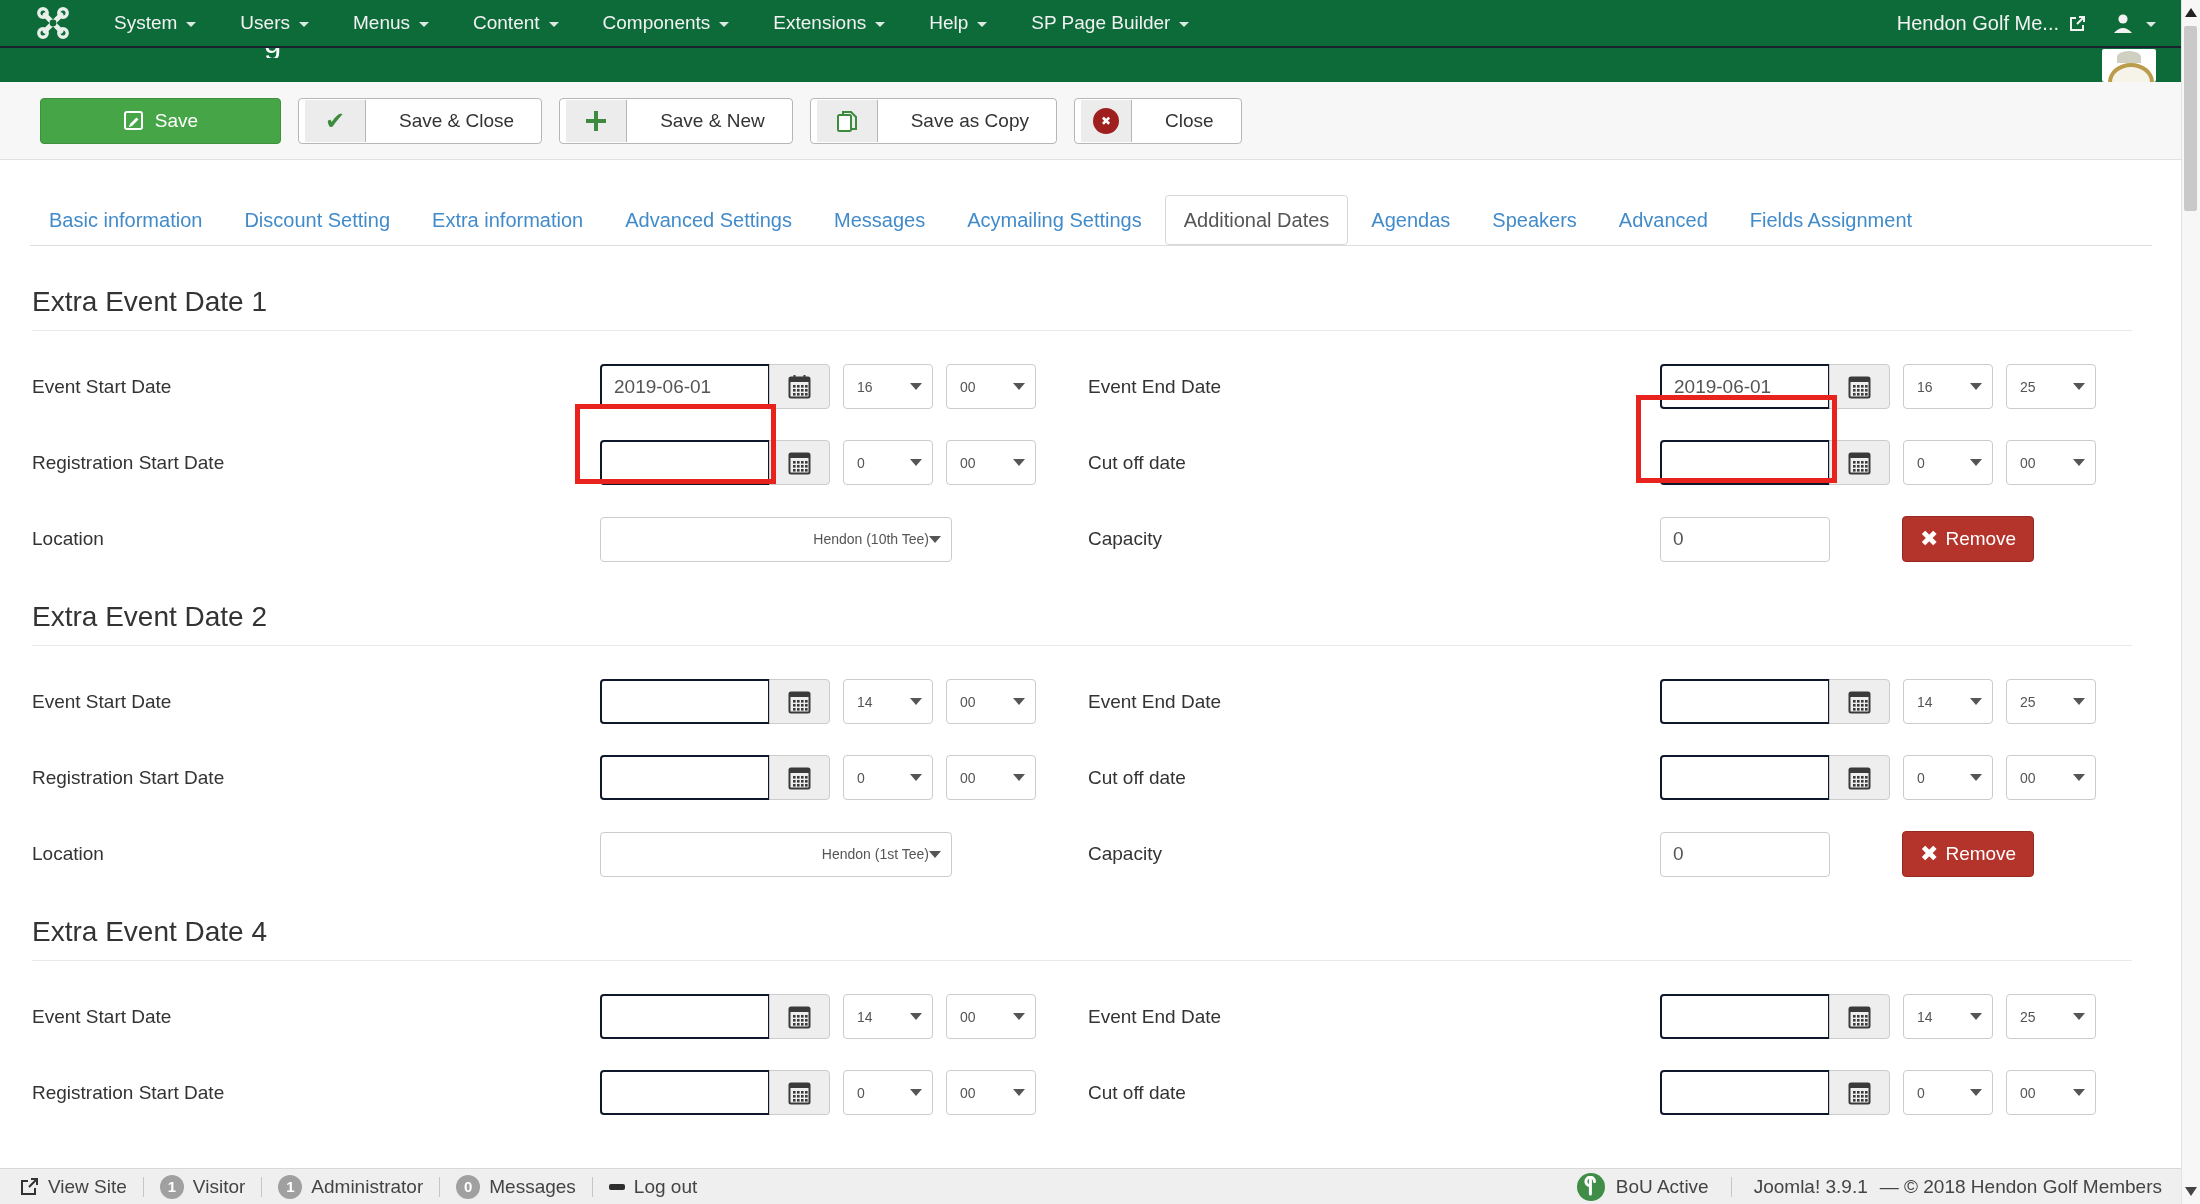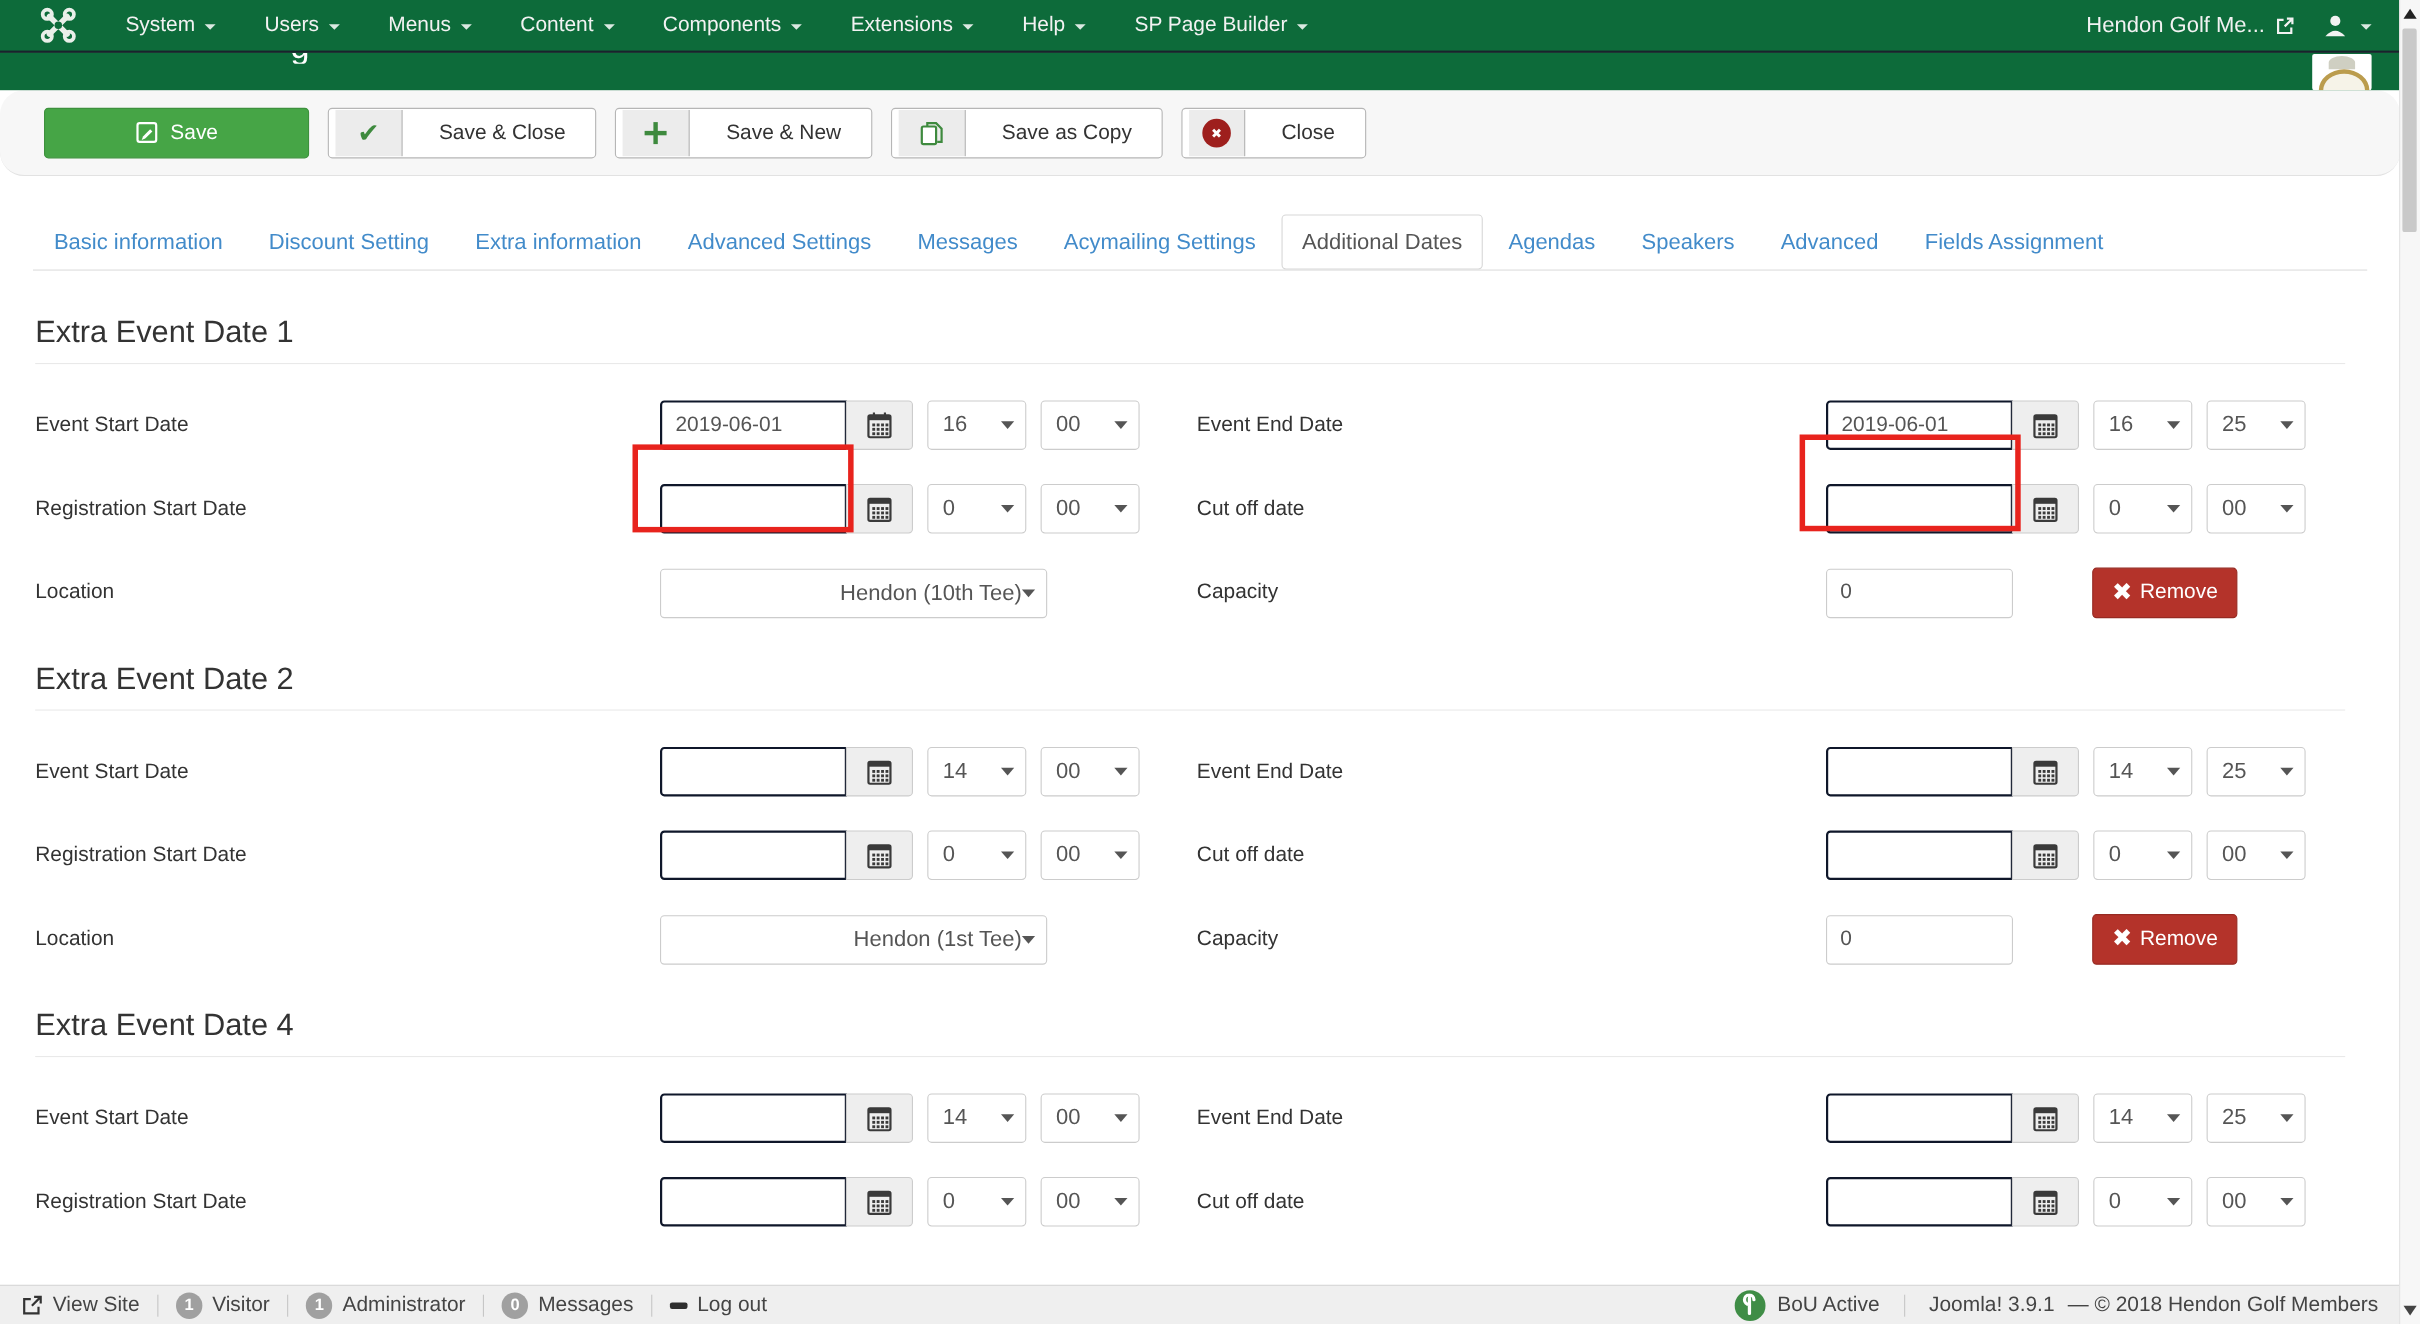--- a/index.html
+++ b/index.html
@@ -21,21 +21,21 @@
   
   .pagebar{position:absolute;top:48px;left:0;width:2182px;height:34px;background:#0d6b3a;overflow:hidden;z-index:7;}
   .remnant{position:absolute;left:264px;top:0;width:24px;height:10px;overflow:hidden;}
   .remnant span{display:block;margin-top:-23px;color:#fff;font-size:31px;}
   .club-logo{position:absolute;right:26px;top:1px;width:54px;height:33px;background:#fff;border-radius:2px;overflow:hidden;}
   .club-arc{position:absolute;left:6px;top:14px;width:38px;height:30px;border:4px solid #bb9c4d;border-radius:50%;background:#f6f3e8;}
   .club-crest{position:absolute;left:15px;top:2px;width:24px;height:12px;background:#cfcfc2;border-radius:50% 50% 0 0;}
 
   
   .toolbar{position:absolute;top:82px;left:0;width:2182px;height:78px;background:#f7f7f7;
-           border-bottom:1px solid #e2e2e2;display:flex;align-items:center;padding-left:40px;box-sizing:border-box;z-index:6;border-radius:22px;}
+           border-bottom:1px solid #e2e2e2;display:flex;align-items:center;padding-left:40px;box-sizing:border-box;z-index:6;}
   .tbtn{display:inline-flex;align-items:stretch;height:46px;border:1px solid #b6b6b6;border-radius:4px;
         margin-right:17px;font-size:19px;color:#333;background:#fff;overflow:hidden;cursor:pointer;}
   .tbtn-save{width:241px;background:#46a546;border-color:#3d913d;color:#fff;align-items:center;justify-content:center;gap:11px;display:inline-flex;}
   .seg-ico{width:60px;background:#ececec;border-right:1px solid #b6b6b6;display:flex;align-items:center;justify-content:center;}
   .seg-lab{display:flex;align-items:center;padding:0 21px;background:#fff;margin-left:12px;}
   .ico-check{color:#3e8a3e;font-size:24px;font-weight:bold;}
   .ico-plus{width:20px;height:20px;background:
       linear-gradient(#3e8a3e,#3e8a3e) center/4px 20px no-repeat,
       linear-gradient(#3e8a3e,#3e8a3e) center/20px 4px no-repeat;}
   .ico-close-circle{width:26px;height:26px;border-radius:50%;background:#9e1f1d;color:#fff;font-size:12px;
@@ -50,21 +50,21 @@
   .sec-title{font-size:28px;font-weight:400;color:#333;margin:40px 0 12px 0;}
   .sec-rule{height:1px;background:#e9e9e9;margin:0 0 33px 0;}
   .frow{display:grid;grid-template-columns:568px 488px 572px 1fr;align-items:center;margin-bottom:31px;height:45px;}
   .flabel{font-size:19px;color:#333;}
   .ctrls{display:flex;align-items:center;}
   .igroup{display:flex;align-items:stretch;}
   .date-input{width:170px;height:45px;box-sizing:border-box;border:2px solid #0f172a;border-radius:4px 0 0 4px;
       padding:0 12px;font-size:19px;color:#555;font-family:"Liberation Sans",sans-serif;outline:none;background:#fff;}
   .cal-btn{width:61px;height:45px;box-sizing:border-box;background:#eee;border:1px solid #ccc;margin-left:-1px;
       border-radius:0 4px 4px 0;display:flex;align-items:center;justify-content:center;cursor:pointer;padding:0;}
-  .sel{height:45px;box-sizing:border-box;border:1px solid #ccc;border-radius:4px;background:#fff;font-size:20px;color:#555;
+  .sel{height:45px;box-sizing:border-box;border:1px solid #ccc;border-radius:4px;background:#fff;font-size:14px;color:#555;
       display:flex;align-items:center;padding:0 10px 0 13px;position:relative;cursor:pointer;}
   .time-sel{width:90px;margin-left:13px;justify-content:space-between;}
   .loc-sel{width:352px;justify-content:flex-end;}
   .sel-caret{width:0;height:0;border-left:6px solid transparent;border-right:6px solid transparent;border-top:7px solid #555;}
   .cap-input{width:170px;height:45px;box-sizing:border-box;border:1px solid #ccc;border-radius:4px;padding:0 12px;
       font-size:19px;color:#555;font-family:"Liberation Sans",sans-serif;outline:none;background:#fff;}
   .remove-btn{margin-left:72px;height:46px;padding:0 17px;background:#b4332a;border:1px solid #962a22;border-radius:4px;
       color:#fff;font-size:19px;display:inline-flex;align-items:center;gap:7px;cursor:pointer;}
   .remove-x{font-size:22px;font-weight:bold;line-height:1;}
 

